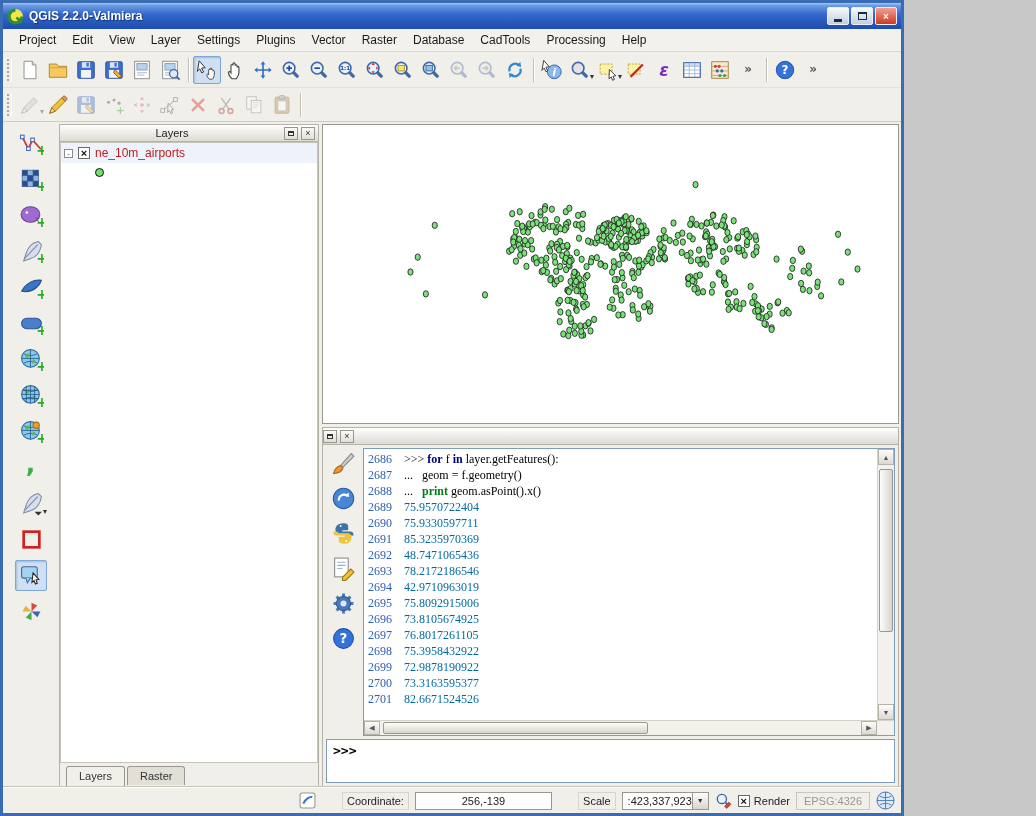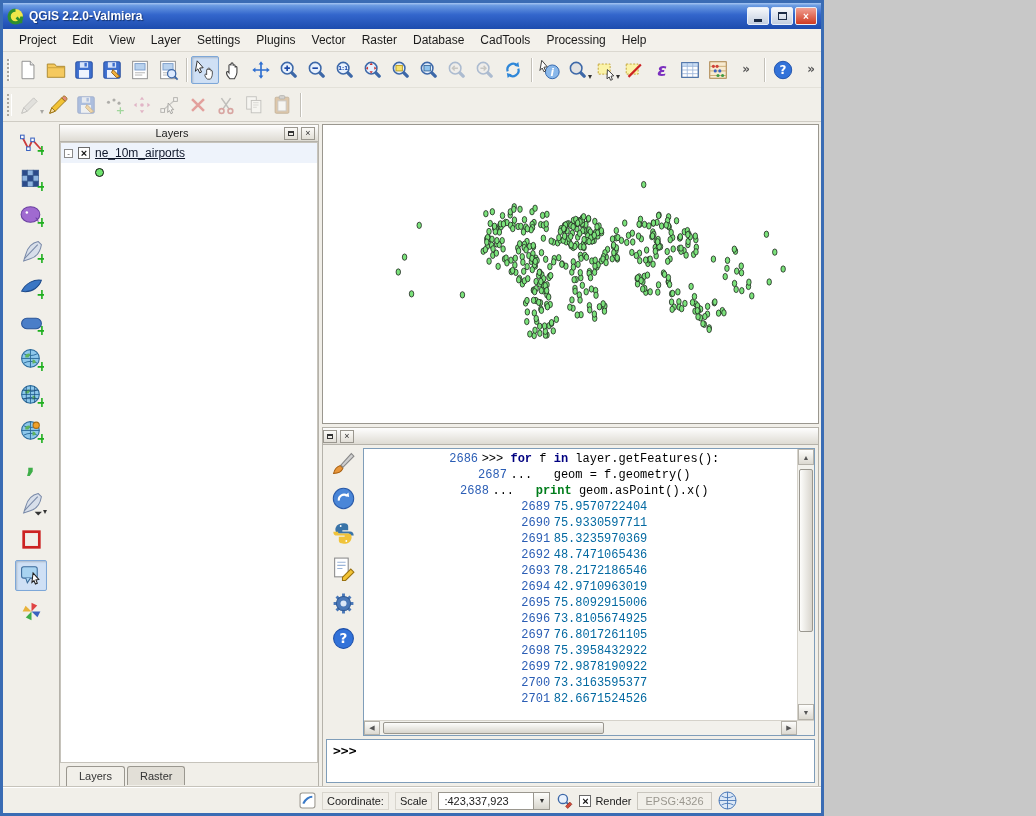--- a/index.html
+++ b/index.html
@@ -1,19 +1,19 @@
 <!DOCTYPE html>
 <html><head>
 <meta charset="utf-8">
 <style>
   html,body{margin:0;padding:0;background:#c8c8c8;}
   *{box-sizing:border-box;}
   body{font-family:"Liberation Sans",sans-serif;width:1036px;height:816px;overflow:hidden;-webkit-user-select:none;user-select:none;}
 
-  .window{position:relative;width:824px;height:816px;border:3px solid #3a6cb4;background:#f1efe9;display:flex;flex-direction:column;}
+  .window{position:relative;width:904px;height:816px;border:3px solid #3a6cb4;background:#f1efe9;display:flex;flex-direction:column;}
 
   
   .titlebar{height:26px;flex:0 0 26px;display:flex;align-items:center;padding:0 4px;
     background:linear-gradient(#a7c6f2 0%, #6a9be2 10%, #3366cc 45%, #1d4cae 100%);}
   .titlebar .app-icon{width:17px;height:17px;margin-right:5px;}
   .titlebar .title{flex:1;color:#fff;font-size:12px;font-weight:bold;text-shadow:1px 1px 1px #15336e;}
   .win-btn{width:22px;height:18px;margin-left:2px;border:1px solid #e9f0fa;border-radius:2px;
     background:linear-gradient(#f7f9fc,#c3cedf);display:flex;align-items:center;justify-content:center;
     font-size:10px;color:#1a2a44;}
   .win-btn.close{background:linear-gradient(#f2a093,#cf3a22);color:#fff;font-weight:bold;}
@@ -49,41 +49,41 @@
   .dock-title{height:17px;flex:0 0 17px;background:linear-gradient(#fefefe,#dedbd3);border-bottom:1px solid #b5b2aa;display:flex;align-items:center;font-size:11px;color:#222;}
   .dock-title .t{flex:1;text-align:center;}
   .dock-btn{width:14px;height:13px;border:1px solid #9a978f;background:linear-gradient(#fbfaf7,#e2dfd7);margin-right:3px;display:flex;align-items:center;justify-content:center;font-size:9px;line-height:9px;color:#333;}
   .float-glyph{display:block;width:6px;height:5px;border:1px solid #333;border-top-width:2px;}
 
   .layers-dock{width:260px;flex:0 0 260px;display:flex;flex-direction:column;border:1px solid #b5b2aa;margin:2px 3px 0 0;background:#f1efe9;}
   .layers-body{flex:1;background:#fff;border:1px solid #c6c3bb;margin:0;overflow:hidden;font-size:12px;}
   .tree-row{display:flex;align-items:center;height:20px;padding-left:3px;background:#eef3fb;}
   .expander{width:9px;height:9px;border:1px solid #8a8a8a;background:#fff;font-size:8px;line-height:7px;text-align:center;color:#444;margin-right:5px;flex:0 0 9px;}
   .cbox{width:12px;height:12px;border:1px solid #6a6a6a;background:#fff;display:flex;align-items:center;justify-content:center;font-size:11px;font-weight:bold;color:#111;line-height:10px;margin-right:5px;flex:0 0 12px;}
-  .layer-label{text-decoration:underline;color:#0f172a;}
+  .layer-label{color:#b91c1c;}
   .symbol-row{display:flex;align-items:center;height:18px;padding-left:34px;}
   .legend-dot{width:9px;height:9px;border-radius:50%;border:1px solid #111;}
 
   .dock-tabs{height:23px;flex:0 0 23px;display:flex;align-items:flex-end;padding:0 0 1px 6px;background:#f1efe9;}
   .tab{font-size:11px;padding:3px 12px;border:1px solid #9a978f;border-bottom:none;background:#e2dfd7;border-radius:3px 3px 0 0;margin-right:2px;color:#333;}
   .tab.active{background:#f1efe9;position:relative;top:1px;padding-bottom:4px;}
 
   .right-col{flex:1;display:flex;flex-direction:column;min-width:0;}
   .map-canvas{height:300px;flex:0 0 300px;margin:2px 2px 0 0;background:#fff;border:1px solid #9a978f;position:relative;overflow:hidden;}
   .map-canvas svg{position:absolute;inset:0;width:100%;height:100%;}
 
   .console-dock{flex:1;display:flex;flex-direction:column;margin:3px 2px 0 0;border:1px solid #b5b2aa;background:#f1efe9;min-height:0;}
   .console-main{flex:1;display:flex;padding:3px;gap:3px;min-height:0;}
   .console-tools{width:34px;flex:0 0 34px;display:flex;flex-direction:column;align-items:center;gap:10px;padding-top:3px;}
   .ct-btn{width:25px;height:25px;}
   .ct-btn svg{width:25px;height:25px;}
 
   .console-out-wrap{flex:1;display:flex;flex-direction:column;border:1px solid #7f9db9;background:#fff;min-width:0;}
   .out-row{flex:1;display:flex;min-height:0;}
-  .console-lines{flex:1;overflow:hidden;font-family:Liberation Mono, monospace;font-size:12px;line-height:16px;padding:2px 0 0 4px;white-space:pre;text-align:center;}
+  .console-lines{flex:1;overflow:hidden;font-family:Liberation Serif, serif;font-size:12px;line-height:16px;padding:2px 0 0 4px;white-space:pre;}
   .cl .ln{color:#2a5db5;display:inline-block;width:36px;}
   .tok-p{color:#000;}
   .tok-k{color:#000080;font-weight:bold;}
   .tok-g{color:#007d1b;font-weight:bold;}
   .tok-o{color:#0369a1;}
 
   .vscroll{width:17px;flex:0 0 17px;background:#f2f1ec;border-left:1px solid #d5d2ca;display:flex;flex-direction:column;}
   .sarrow{height:16px;flex:0 0 16px;background:linear-gradient(#fdfdfb,#dcd9d1);border:1px solid #b5b2aa;display:flex;align-items:center;justify-content:center;font-size:7px;color:#555;}
   .strack{flex:1;position:relative;}
   .sthumb{position:absolute;left:1px;right:1px;top:4px;height:68%;background:linear-gradient(90deg,#fdfdfb,#d8d5cd);border:1px solid #9a978f;border-radius:2px;}
@@ -92,21 +92,21 @@
   .hscroll .sarrow{width:16px;height:100%;flex:0 0 16px;}
   .htrack{flex:1;position:relative;}
   .hthumb{position:absolute;top:1px;bottom:1px;left:3px;width:55%;background:linear-gradient(#fdfdfb,#d8d5cd);border:1px solid #9a978f;border-radius:2px;}
   .scorner{width:17px;flex:0 0 17px;background:#f2f1ec;}
 
   .console-input{height:44px;flex:0 0 44px;margin:0 3px 3px 3px;border:1px solid #7f9db9;background:#fff;font-family:"DejaVu Sans Mono",monospace;font-weight:bold;font-size:13px;color:#000;padding:3px 6px;}
 
   
   .statusbar{height:26px;flex:0 0 26px;background:#f1efe9;border-top:1px solid #ffffff;box-shadow:0 -1px 0 #c6c3bb;display:flex;align-items:center;font-size:11px;color:#222;padding:0 6px;gap:6px;}
   .sb-spacer{width:284px;flex:0 0 284px;}
-  .sb-label{padding:2px 4px;border:1px solid #d8d5cd;background:#f1efe9;}
+  .sb-label{padding:2px 4px;border:1px solid #d8d5cd;background:#f1efe9;margin-left:20px;}
   .sb-input{border:1px solid #9a978f;background:#fff;height:18px;display:flex;align-items:center;justify-content:center;font-size:11px;}
   .coord-input{width:290px;}
   .scale-combo{width:112px;display:flex;align-items:stretch;border:1px solid #9a978f;background:#fff;height:18px;}
   .scale-value{flex:1;display:flex;align-items:center;padding-left:5px;border-radius:8px;}
   .combo-arrow{width:16px;background:linear-gradient(#fdfdfb,#d8d5cd);border-left:1px solid #9a978f;display:flex;align-items:center;justify-content:center;font-size:7px;color:#333;}
   .sb-check{display:flex;align-items:center;gap:4px;}
   .sb-check .cbox{margin:0;}
   .crs-box{border:1px solid #c9c6be;color:#9a978f;padding:2px 7px;height:18px;display:flex;align-items:center;}
   .round-btn{width:19px;height:19px;border-radius:50%;display:flex;align-items:center;justify-content:center;}
   .round-btn svg{width:19px;height:19px;}
@@ -1255,20 +1255,21 @@
 
   <div class="statusbar">
     <div class="sb-spacer"></div>
     <span class="sb-icon">
       <svg viewBox="0 0 16 16">
           <rect x="1" y="1" width="14" height="14" rx="2" fill="#fff" stroke="#9a978f"></rect>
           <path d="M4 11c2-4.5 6-6.5 8.5-6.5" stroke="#3a7ac8" fill="none" stroke-width="2"></path>
         </svg>
     </span>
     <span class="sb-label">Coordinate:</span>
+    <span class="sb-input coord-input">256,-139</span>
     <span class="sb-label">Scale</span>
     <span class="scale-combo">
       <span class="scale-value">:423,337,923</span>
       <span class="combo-arrow">▼</span>
     </span>
     <span class="sb-icon">
       <svg viewBox="0 0 16 16">
           <circle cx="6.5" cy="6.5" r="4.3" fill="#e8f1fd" stroke="#3d68a8" stroke-width="1.3"></circle>
           <path d="M9.8 9.8l3.5 3.5" stroke="#3d68a8" stroke-width="1.8"></path>
           <path d="M9 13.5l4-4 2 2-4 4z" fill="#d24a3a" stroke="#8a2a1a" stroke-width="0.6"></path>

